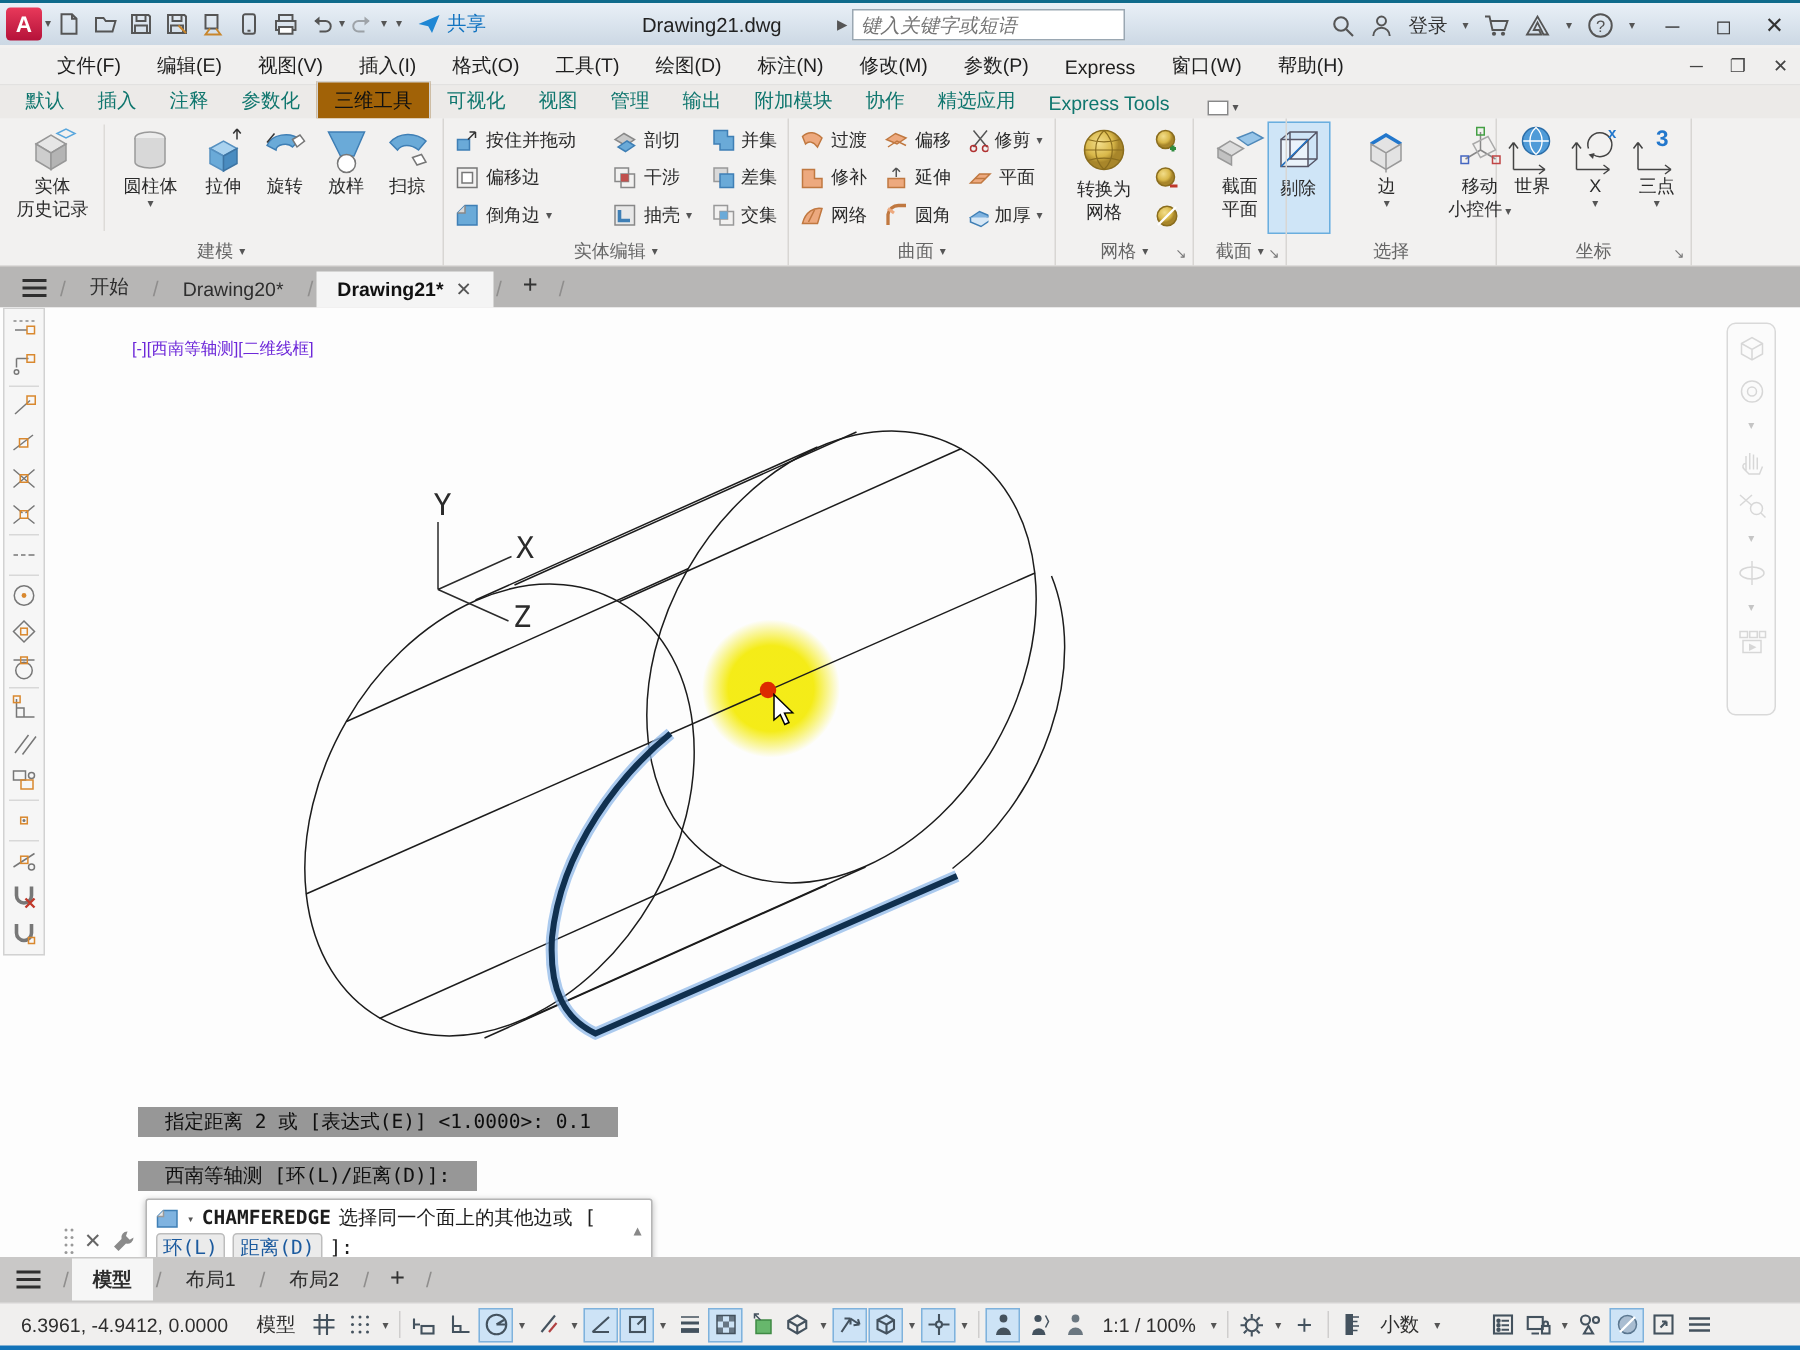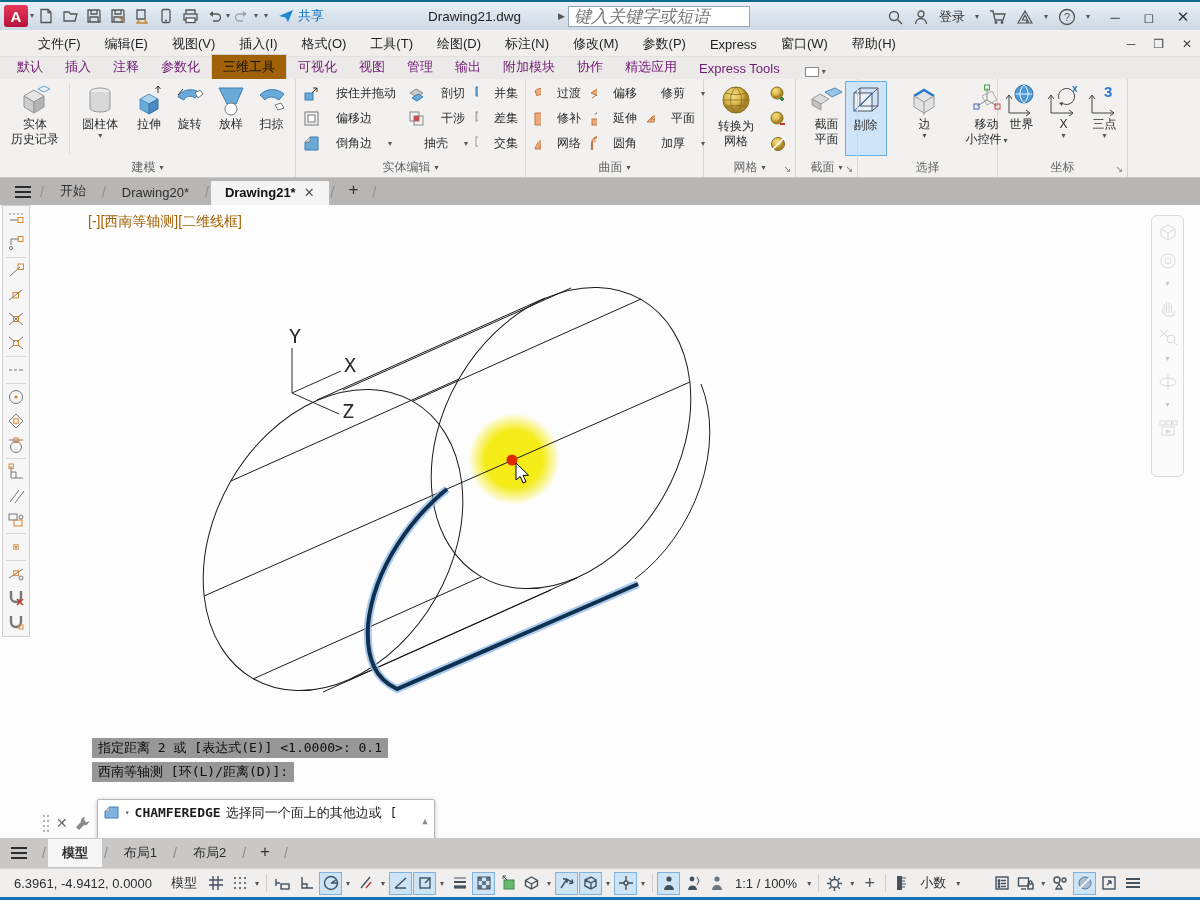--- a/index.html
+++ b/index.html
@@ -9,67 +9,67 @@
 svg{display:block}
 .caret{font-size:8px;color:#555;line-height:1}
 
 .titlebar{position:absolute;top:0;left:0;right:0;height:30px;background:linear-gradient(#e9f0f7,#ccd8e4);border-top:2px solid #0f6b8c;display:flex;align-items:center;padding-left:4px}
 .alogo{width:24px;height:22px;background:linear-gradient(#e8395a,#b5123a);border-radius:3px;color:#fff;font-weight:bold;font-size:15px;display:flex;align-items:center;justify-content:center;margin-right:2px}
 .qbtn{width:24px;height:24px;display:flex;align-items:center;justify-content:center;color:#444}
 .qbtn svg{stroke:#555;fill:none;stroke-width:1.3}
 .share{display:flex;align-items:center;gap:4px;color:#1173c0;margin-left:10px;font-size:13px}
 .doc-title{position:absolute;left:428px;top:7px;font-size:13.5px;color:#222}
 .tb-arrow{position:absolute;left:558px;top:9px;font-size:9px;color:#555}
-.searchbox{position:absolute;left:568px;top:4px;width:182px;height:21px;border:1px solid #9aa7b2;background:#fff;font-size:17px;font-style:italic;color:#777;padding:0 5px;font-family:"Liberation Sans",sans-serif}
+.searchbox{position:absolute;left:568px;top:4px;width:182px;height:21px;border:1px solid #9aa7b2;background:#fff;font-size:13px;font-style:italic;color:#777;padding:0 5px;font-family:"Liberation Sans",sans-serif}
 .acct{position:absolute;right:110px;top:0;height:30px;display:flex;align-items:center;gap:10px;color:#333}
 .winbtns{position:absolute;right:0;top:0;height:30px;display:flex}
 .winbtns div{width:34px;height:30px;display:flex;align-items:center;justify-content:center;font-size:13px;color:#333}
 
 .menubar{position:absolute;top:32px;left:0;right:0;height:25px;background:#f0efee;display:flex;align-items:center;padding-left:26px;border-bottom:1px solid #e2e1e0}
 .menubar .mi{padding:0 12px;color:#1e1e1e}
 .mwin{position:absolute;right:8px;display:flex;gap:18px;color:#444;font-size:12px}
 
 .rtabs{position:absolute;top:57px;left:0;right:0;height:22px;background:#eceae8;display:flex;align-items:flex-end;padding-left:6px}
-.rtab{padding:3px 11px;color:#701a75}
+.rtab{padding:3px 11px;color:#0f766e}
 .rtab.active{background:#a16207;color:#111;border:1px solid #d5d3d1;border-bottom:none}
 .rovf{margin-left:8px;display:flex;align-items:center;gap:3px;padding:2px 6px}
 .rovf .box{width:14px;height:10px;border:1px solid #888;background:#fff;display:inline-block}
 
 .rbody{position:absolute;top:79px;left:0;right:0;height:99px;background:#f2f1f0;border-bottom:1px solid #c9c7c5;display:flex}
 .panel{height:100%;display:flex;flex-direction:column;border-right:1px solid #d8d6d3}
 .pbody{flex:1;display:flex;align-items:stretch;padding:2px 3px}
 .plabel{height:19px;display:flex;align-items:center;justify-content:center;gap:4px;color:#666;font-size:12px}
 .plaunch{position:absolute;right:4px;bottom:3px;font-size:9px;color:#777}
 .bigbtn{display:flex;flex-direction:column;align-items:center;justify-content:flex-start;padding:2px 3px;color:#2b2b2b;font-size:12px;line-height:1.15;text-align:center}
 .bigbtn .bl{margin-top:1px;white-space:nowrap}
 .bigbtn.hl{background:#cfe5f7;border:1px solid #6aaede}
 .scol{display:flex;flex-direction:column;justify-content:space-between;padding:2px 4px}
-.sbtn{display:flex;align-items:center;gap:16px;height:21px;color:#2b2b2b;font-size:12px;white-space:nowrap}
+.sbtn{display:flex;align-items:center;gap:4px;height:21px;color:#2b2b2b;font-size:12px;white-space:nowrap}
 .vsep{width:1px;background:#dddbd8;margin:2px 2px}
 
 .ftabs{position:absolute;top:178px;left:0;right:0;height:27px;background:#b7b6b5;display:flex;align-items:flex-end;padding-left:8px;color:#2e2e2e}
 .fburger{width:30px;height:27px;display:flex;align-items:center;justify-content:center}
 .ftab{padding:4px 14px 5px;white-space:nowrap}
 .ftab.active{background:#f4f4f4;font-weight:bold;color:#111;display:flex;gap:8px;align-items:center}
 .fslash{color:#8f8e8d;padding:0 2px 5px;font-size:14px}
 .fplus{padding:2px 12px 5px;font-size:17px;color:#333}
 
 .canvas{position:absolute;top:205px;left:0;width:1200px;height:633px;background:#fdfdfd;overflow:hidden}
-.vplabel{position:absolute;left:88px;top:8px;color:#a16207;font-size:14px;z-index:5}
+.vplabel{position:absolute;left:88px;top:20px;color:#6d28d9;font-size:11px;z-index:5}
 .drawing{position:absolute;inset:0}
 
 .osnapbar{position:absolute;left:2px;top:0;width:28px;background:#f6f6f6;border:1px solid #d2d2d2;display:flex;flex-direction:column;align-items:center;padding:2px 0;z-index:6}
 .obtn{width:24px;height:24px;display:flex;align-items:center;justify-content:center}
 .osep{width:20px;height:1px;background:#d8d8d8;margin:1px 0}
 
 .navbar{position:absolute;right:16px;top:10px;width:33px;height:262px;border:1px solid #d9d9d9;border-radius:6px;background:rgba(250,250,250,.55);display:flex;flex-direction:column;align-items:center;padding:6px 0;gap:9px;z-index:6}
 .navbar svg{opacity:.55}
 
 .cmdhist{position:absolute;left:92px;top:533px;z-index:7;font-family:"DejaVu Sans Mono",monospace;font-size:13px}
-.chip{display:table;background:rgba(125,125,125,.8);color:#0e0e0e;padding:1px 6px;margin-bottom:4px;white-space:pre}
+.chip{display:table;background:rgba(125,125,125,.8);color:#0e0e0e;padding:1px 18px;margin-bottom:16px;white-space:pre}
 .cmdbar{position:absolute;left:42px;top:594px;display:flex;align-items:flex-end;z-index:8}
 .cmdtools{display:flex;align-items:center;gap:6px;margin:0 6px 10px 0;color:#666}
 .cmdbox{width:338px;min-height:44px;background:#fff;border:1px solid #b5b5b5;border-radius:2px;box-shadow:0 1px 4px rgba(0,0,0,.25);padding:3px 6px;font-family:"DejaVu Sans Mono",monospace;font-size:13px;color:#1c1c1c;position:relative}
 .cline{display:flex;align-items:center;gap:5px;line-height:19px;flex-wrap:wrap}
 .copt{background:#ebebeb;border:1px solid #bdbdbd;border-radius:3px;padding:0 4px;color:#1b5a9e}
 .cup{position:absolute;right:6px;top:16px;font-size:9px;color:#888}
 
 .ltabs{position:absolute;top:838px;left:0;right:0;height:30px;background:#c9c8c7;display:flex;align-items:center;padding-left:10px;color:#2e2e2e}
 .ltab{padding:5px 14px}
 .ltab.active{background:#f6f6f6;font-weight:bold}
@@ -821,20 +821,25 @@
       <div class="cmdbox">
         <div class="cline">
           <svg width="16" height="15">
               <path d="M1 13V6l4-4h9v11z" fill="#7fb3e0" stroke="#3f7fb5"></path>
               <path d="M1 6h4V2" fill="#e8e8e8" stroke="#999"></path>
             </svg>
           <span class="caret">▾</span>
           <span style="font-weight:bold">CHAMFEREDGE</span>
           <span>选择同一个面上的其他边或 [</span>
         </div>
+        <div class="cline">
+          <span class="copt">环(L)</span>
+          <span class="copt">距离(D)</span>
+          <span>]:</span>
+        </div>
         <span class="cup">▲</span>
       </div>
     </div>
   </div>
 
   <div class="ltabs">
     <svg width="18" height="14" style="margin-right:12px">
         <path d="M1 2h16M1 7h16M1 12h16" stroke="#2e2e2e" stroke-width="2"></path>
       </svg>
     <span class="lslash">/</span>

